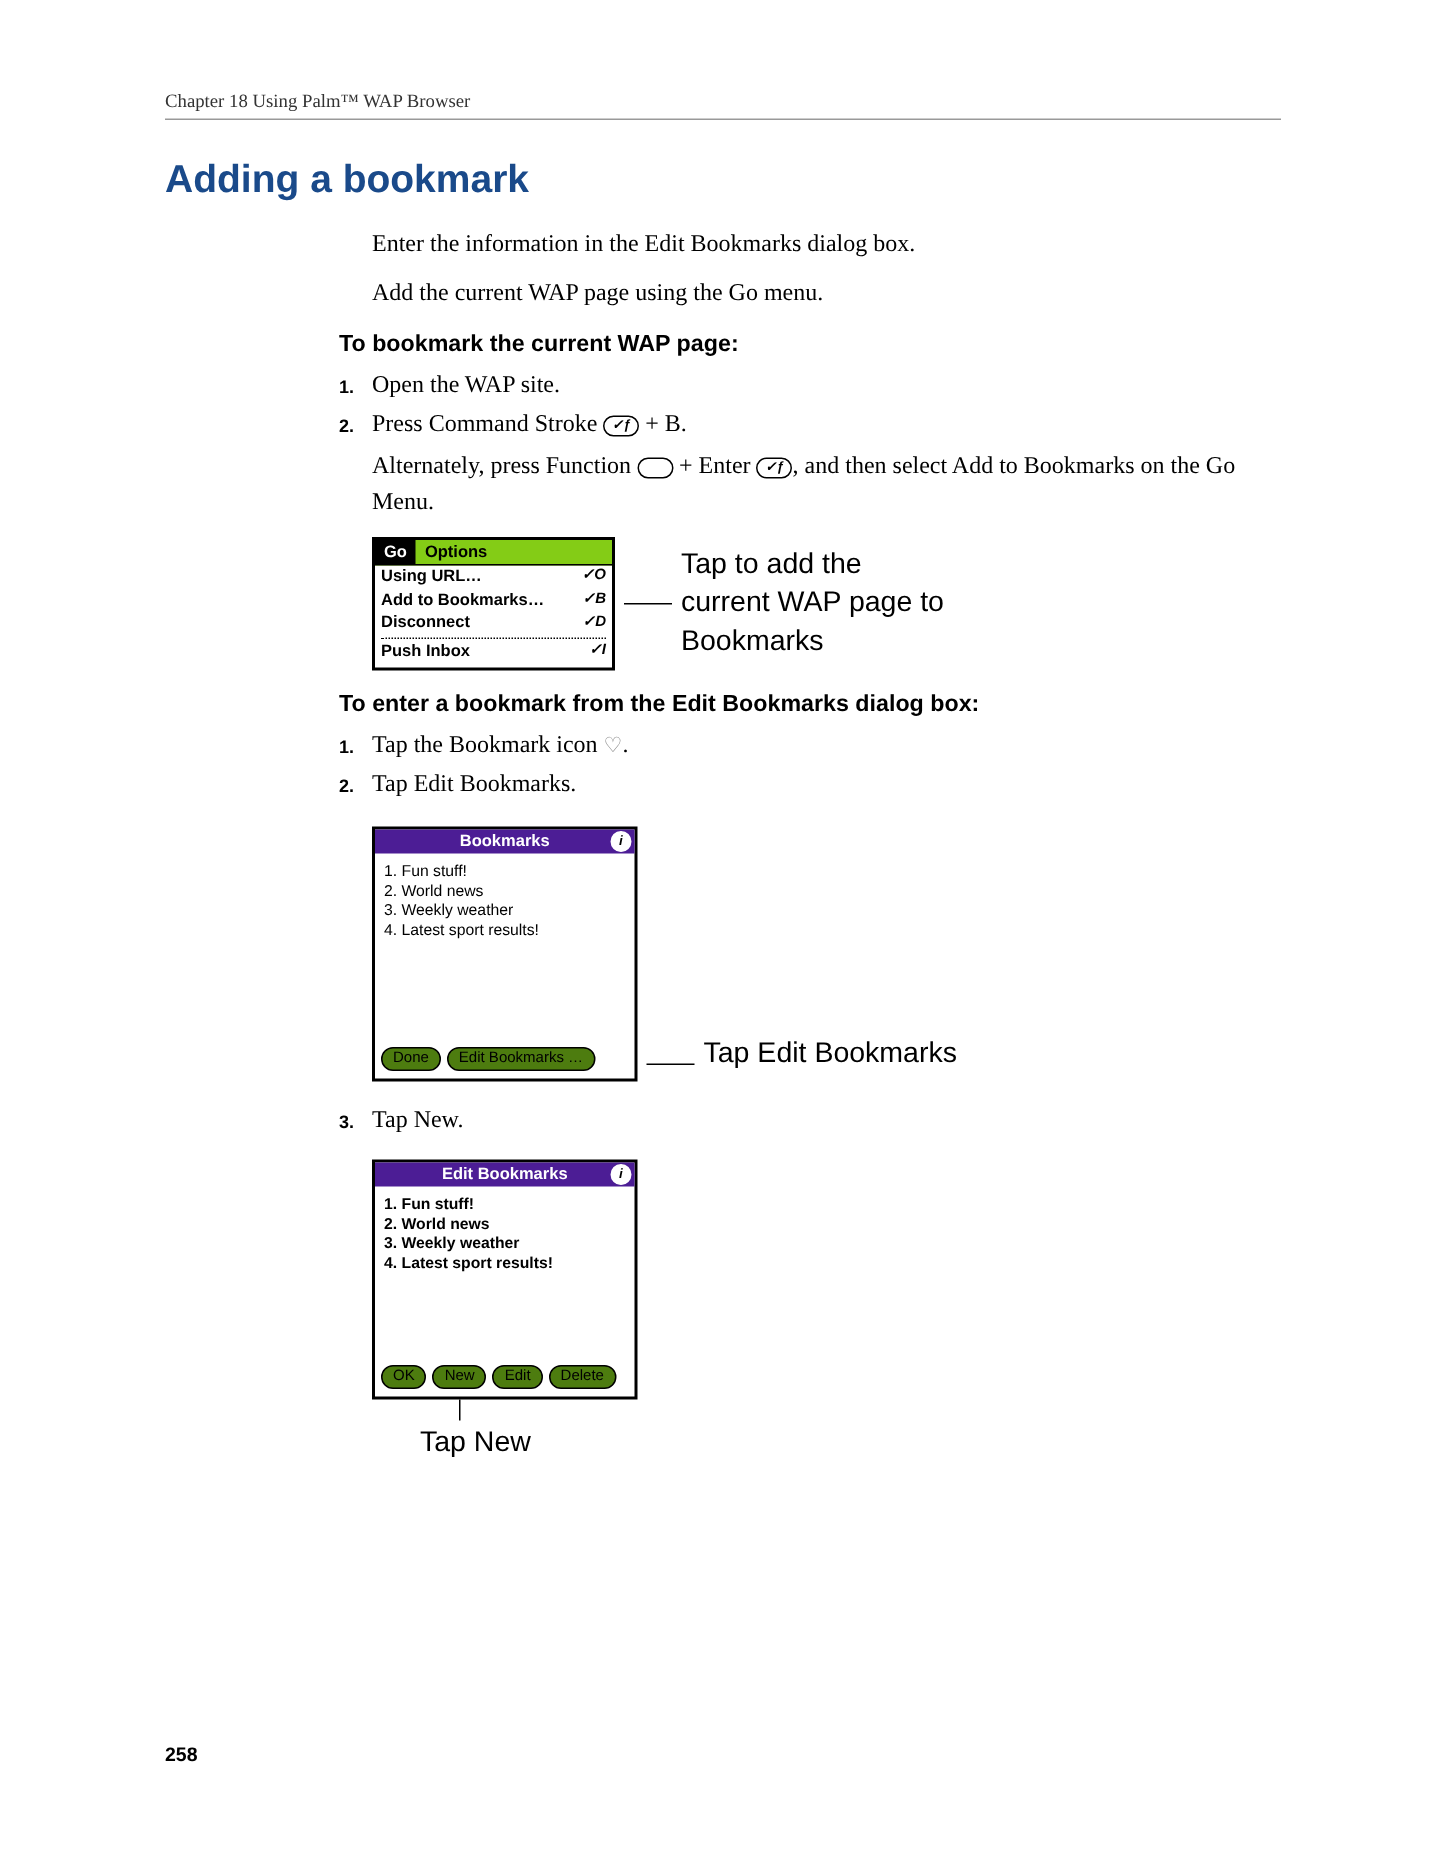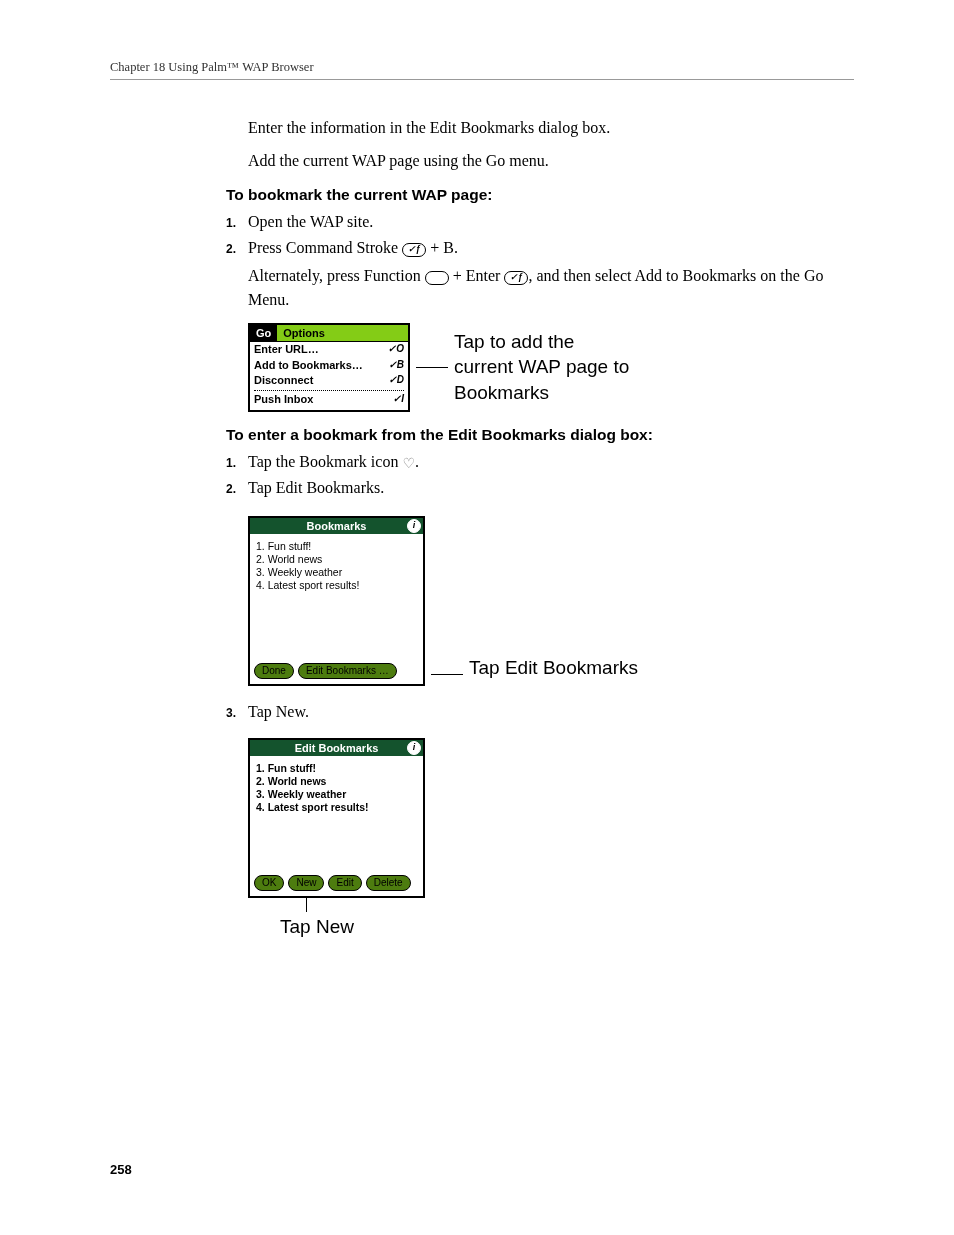--- a/index.html
+++ b/index.html
@@ -14,21 +14,21 @@
     padding: 60px 100px 60px 110px;
     box-sizing: border-box;
     position: relative;
     min-height: 1235px;
   }
   .running-head {
     font-size: 12.5px;
     color: #333;
     border-bottom: 1px solid #999;
     padding-bottom: 4px;
-    margin-bottom: 36px;
+    margin-bottom: 24px;
   }
   .section-title {
     font-family: "Arial Narrow", Arial, sans-serif;
     font-stretch: condensed;
     font-size: 26px;
     color: #1a4a8a;
     font-weight: 600;
     margin-bottom: 16px;
   }
   .body-indent {
@@ -152,21 +152,21 @@
   }
   
   .palm-screen {
     width: 173px;
     border: 2px solid #000;
     font-family: Arial, sans-serif;
     font-size: 11px;
     background: #fff;
   }
   .palm-title {
-    background: #14532d;
+    background: #4c1d95;
     color: #fff;
     font-weight: bold;
     text-align: center;
     padding: 2px 4px;
     position: relative;
   }
   .palm-info {
     position: absolute;
     right: 2px;
     top: 1px;
@@ -216,20 +216,21 @@
     font-size: 13px;
   }
 </style>
 </head>
 <body>
 
 <div class="page">
 
   <div class="running-head">Chapter 18   Using Palm™ WAP Browser</div>
 
+  <div class="section-title">Adding a bookmark</div>
 
   <div class="body-indent">
 
 
     <div class="bullet-block">
       <p class="body-text">Enter the information in the Edit Bookmarks dialog box.</p>
       <p class="body-text">Add the current WAP page using the Go menu.</p>
     </div>
 
     <div class="sub-head">To bookmark the current WAP page:</div>
@@ -251,21 +252,21 @@
     </p>
 
     <div class="figure-row">
       <div class="palm-menu">
         <div class="palm-menu-bar">
           <div class="palm-menu-tab active">Go</div>
           <div class="palm-menu-tab">Options</div>
         </div>
         <div class="palm-menu-items">
           <div class="palm-menu-item">
-            <span>Enter URL…</span>
+            <span>Using URL…</span>
             <span class="palm-short">✓O</span>
           </div>
           <div class="palm-menu-item">
             <span>Add to Bookmarks…</span>
             <span class="palm-short">✓B</span>
           </div>
           <div class="palm-menu-item">
             <span>Disconnect</span>
             <span class="palm-short">✓D</span>
           </div>

